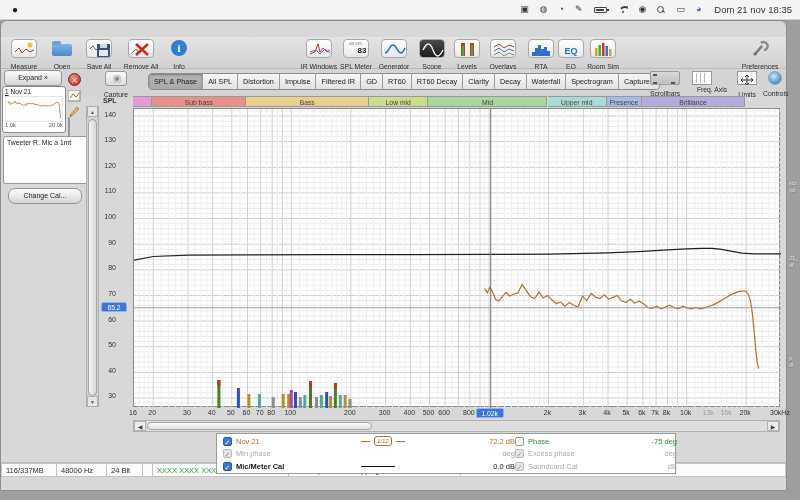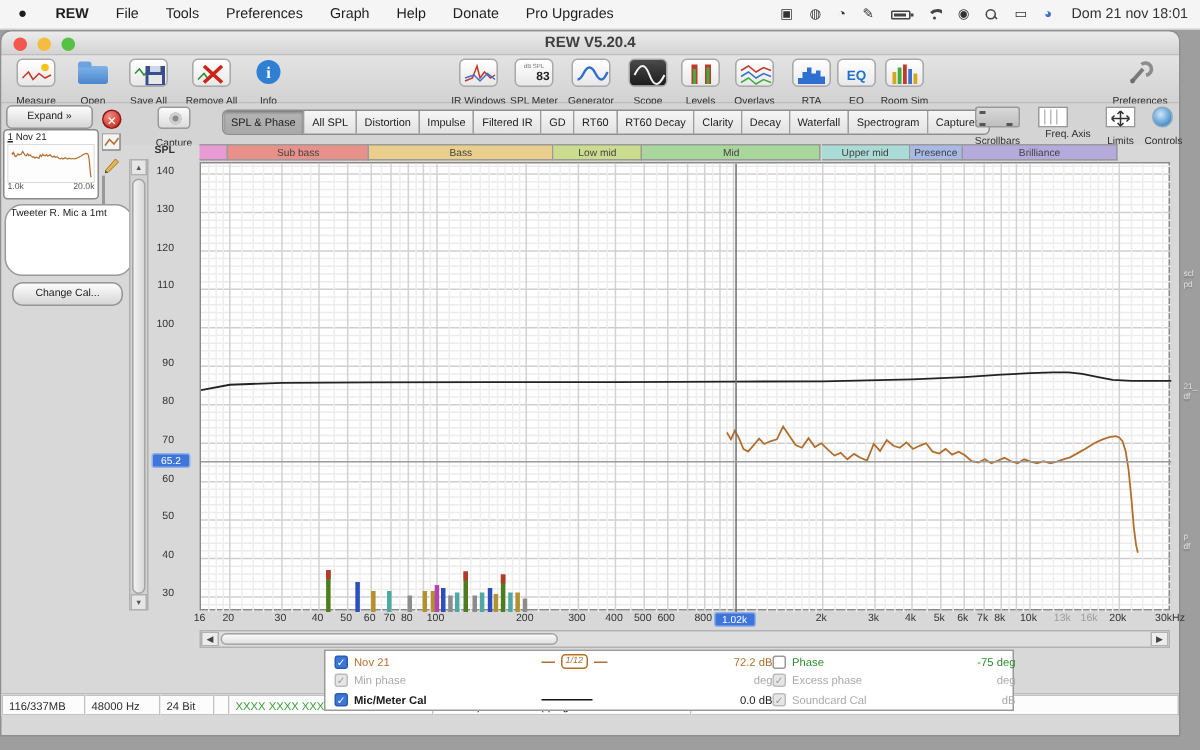--- a/index.html
+++ b/index.html
@@ -82,21 +82,21 @@
   #expandBtn { position:absolute; left:4px; top:70px; width:58px; height:16px; line-height:14px; }
   #delBtn { position:absolute; left:68px; top:73px; width:13px; height:13px; border-radius:50%;
     background:radial-gradient(circle at 35% 30%, #f08a80, #c22315); color:#fff; font-size:8px; line-height:13px; text-align:center; border:1px solid #8c1a10; }
   #measCard { position:absolute; left:2px; top:86px; width:64px; height:47px; background:#fff; border:1px solid #8a8a8a; border-radius:3px; padding:1px 2px; }
   #measCard .mname { font-size:6.5px; color:#222; }
   #measCard .mname u { text-decoration:underline; }
   #thumb { display:block; margin-top:1px; }
   .trange { display:flex; justify-content:space-between; font-size:5.8px; color:#555; }
   .sicol { position:absolute; left:68px; width:13px; height:12px; }
   .sheet { background:#f6f6f6; border:1px solid #999; width:10px; height:12px; }
-  #notesBox { position:absolute; left:3px; top:136px; width:86px; height:48px; background:#fff; border:1px solid #9a9a9a; border-radius:12px;
+  #notesBox { position:absolute; left:3px; top:136px; width:86px; height:48px; background:#fff; border:1px solid #9a9a9a; border-radius:2px;
     font-size:6.8px; color:#222; padding:2px 3px; resize:none; font-family:inherit; }
   #changeCal { position:absolute; left:8px; top:188px; width:74px; height:16px; line-height:14px; border-radius:7px; }
 
   
   .vscroll { position:absolute; left:86px; top:106px; width:13px; height:301px; background:#d2d2d2; border:1px solid #b0b0b0; }
   .vscroll .arr { position:absolute; left:0; width:100%; height:11px; background:#e6e6e6; border:1px solid #b0b0b0; font-size:5px; color:#555; text-align:center; line-height:10px; }
   .vscroll .thumbv { position:absolute; left:1px; top:12px; width:9px; height:277px; background:linear-gradient(90deg,#f2f2f2,#d8d8d8); border:1px solid #a5a5a5; border-radius:5px; }
 
   
   .spl-caption { position:absolute; left:103px; top:97px; font-size:7px; font-weight:bold; color:#333; }
@@ -143,54 +143,36 @@
   
   .frag { position:absolute; left:789px; font-size:5.5px; color:#e3e3e3; line-height:1.25; text-shadow:0 1px 1px rgba(0,0,0,.25); }
 </style>
 </head>
 <body>
 
 <div id="screen">
 
   <div class="menubar">
     <span class="apple">●</span>
-    <span id="menuleft" style="display:flex;">
-        <span class="mitem app">REW</span>
-        <span class="mitem">File</span>
-        <span class="mitem">Tools</span>
-        <span class="mitem">Preferences</span>
-        <span class="mitem">Graph</span>
-        <span class="mitem">Help</span>
-        <span class="mitem">Donate</span>
-        <span class="mitem">Pro Upgrades</span>
-      </span>
     <span class="mstatus">
       <span class="sic">▣</span>
       <span class="sic">◍</span>
       <span class="sic">◔</span>
       <span class="sic">✎</span>
       <span class="batt"></span>
       <span class="wifi"></span>
       <span class="sic">◉</span>
       <span class="lens"></span>
       <span class="sic">▭</span>
       <span class="sic" style="color:#3b6fd1">◕</span>
-      <span class="clock">Dom 21 nov 18:01</span>
+      <span class="clock">Dom 21 nov 18:35</span>
     </span>
   </div>
 
   <div class="window">
-    <div class="titlebar">
-      <span class="lights">
-        <span class="light" style="background:#f4574e"></span>
-        <span class="light" style="background:#f5bd40"></span>
-        <span class="light" style="background:#53c245"></span>
-      </span>
-      <div class="title">REW V5.20.4</div>
-    </div>
 
     <div class="toolbar">
       <div class="tbitem" style="left:2px">
         <span class="ticon"><svg width="26" height="19">
               <polyline points="3,12 7,8 10,13 14,9 18,12 22,10" stroke="#c0392b" fill="none" stroke-width="1"></polyline>
               <circle cx="18" cy="5" r="2.5" fill="#f6c21a"></circle>
             </svg></span>
         <span class="lbl">Measure</span>
       </div>
       <div class="tbitem" style="left:40px">

